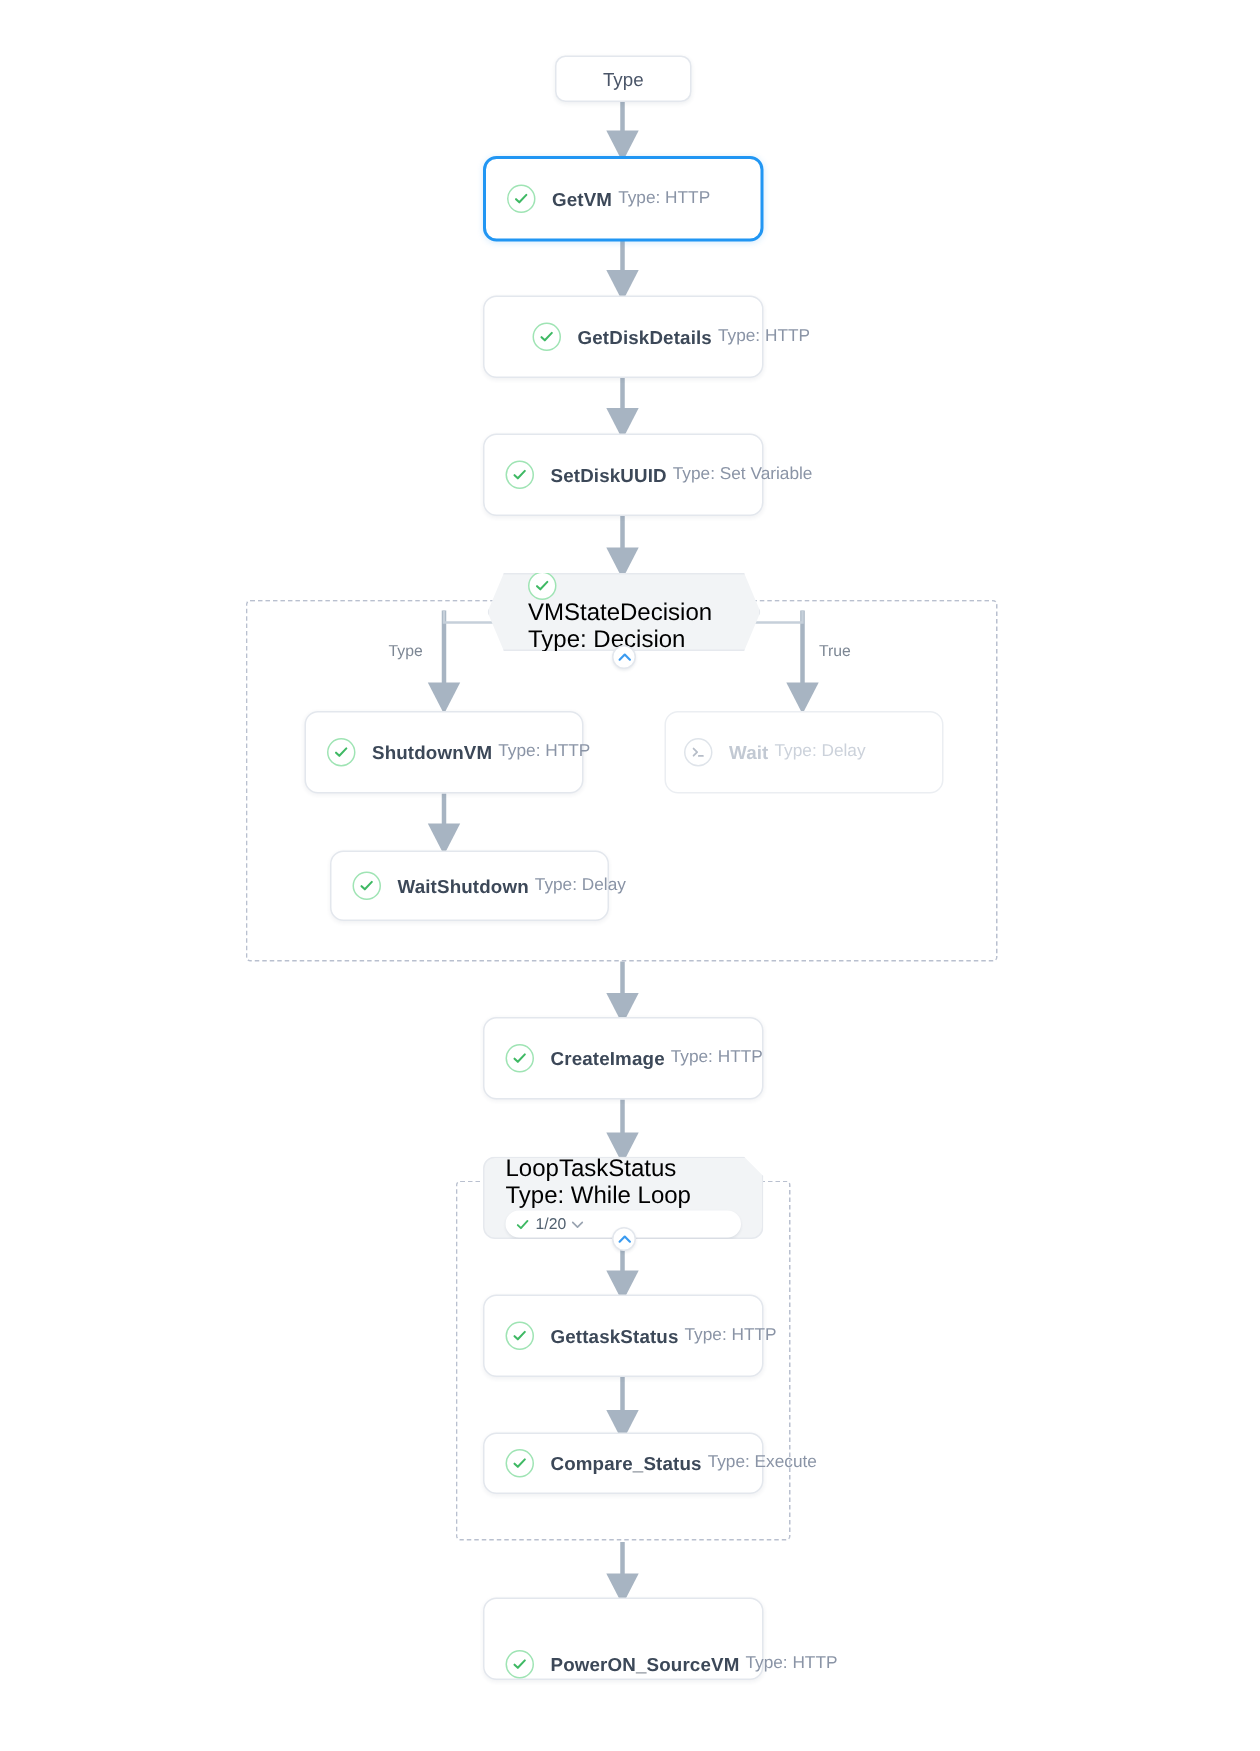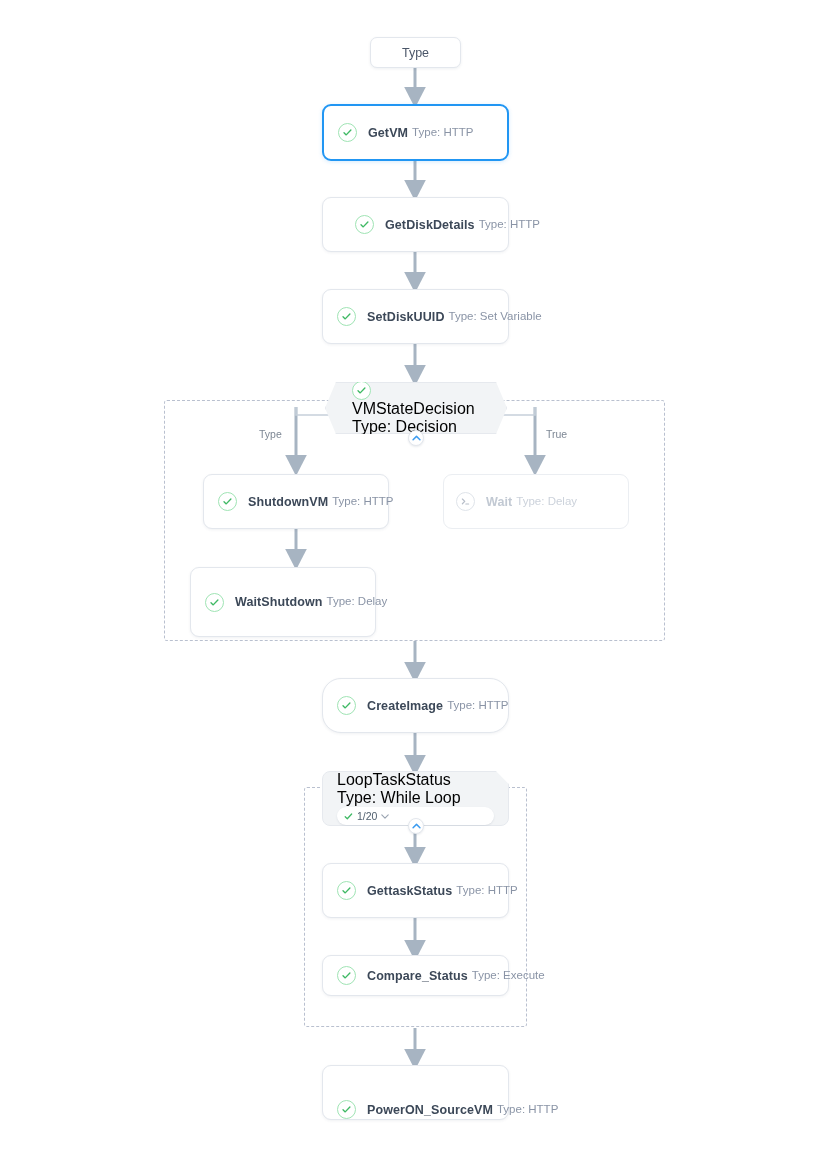--- a/index.html
+++ b/index.html
@@ -295,35 +295,35 @@
           <path d="M6.4,8.7 L9.4,8.7" stroke="#b6bdc8" stroke-width="1.3" fill="none" stroke-linecap="round"></path>
         </svg>
       </span>
       <span class="txt">
         <span class="title">Wait</span>
         <span class="subtitle">Type: Delay</span>
       </span>
     </div>
   </div>
 
-  <div class="node" style="left:190px; top:567px; width:186px; height:70px;">
+  <div class="node" style="left:220px; top:567px; width:186px; height:47px;">
     <div class="body">
       <span class="ico">
         <svg width="11" height="11" viewBox="0 0 12 12">
             <path d="M2.2,6.3 L4.6,8.6 L9.7,3.2" stroke="#3fb964" stroke-width="1.5" fill="none" stroke-linecap="round" stroke-linejoin="round"></path>
           </svg>
       </span>
       <span class="txt">
         <span class="title">WaitShutdown</span>
         <span class="subtitle">Type: Delay</span>
       </span>
     </div>
   </div>
 
-  <div class="node" style="left:322px; top:678px; width:187px; height:55px;border-radius:19px;">
+  <div class="node" style="left:322px; top:678px; width:187px; height:55px;">
     <div class="body">
       <span class="ico">
         <svg width="11" height="11" viewBox="0 0 12 12">
             <path d="M2.2,6.3 L4.6,8.6 L9.7,3.2" stroke="#3fb964" stroke-width="1.5" fill="none" stroke-linecap="round" stroke-linejoin="round"></path>
           </svg>
       </span>
       <span class="txt">
         <span class="title">CreateImage</span>
         <span class="subtitle">Type: HTTP</span>
       </span>

